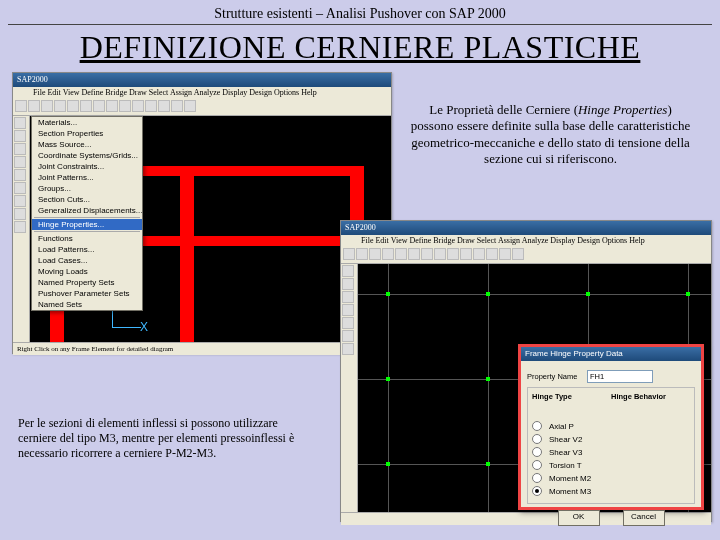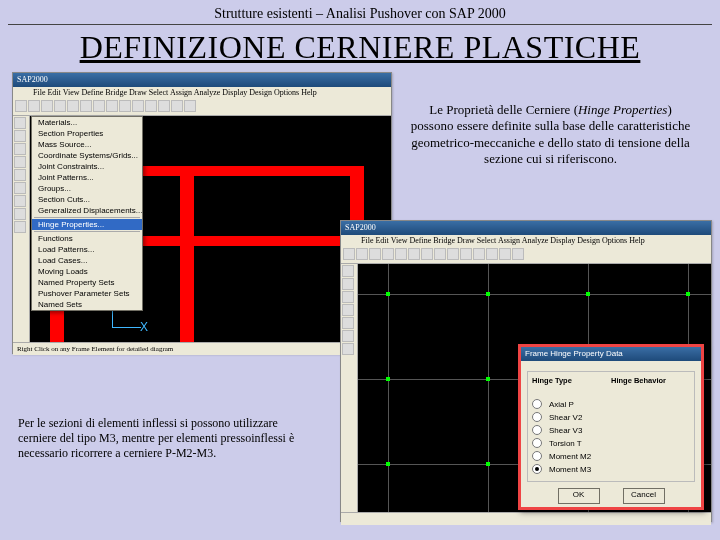--- a/index.html
+++ b/index.html
@@ -282,21 +282,21 @@
     padding: 0 2px;
     line-height: 11px;
   }
   .dlg-group {
     border: 1px solid #bbb;
     padding: 4px;
     margin: 4px 0;
   }
   .dlg-cols {
     display: flex;
-    margin-bottom: 14px;
+    margin-bottom: 20px;
   }
   .dlg-cols span { width: 50%; font-weight: bold; font-size: 7.5px;}
   .radio {
     display: inline-block;
     width: 8px;
     height: 8px;
     border: 1px solid #777;
     border-radius: 50%;
     margin-right: 3px;
     vertical-align: middle;
@@ -454,20 +454,24 @@
         <div class="node" style="left:130px; top:200px"></div>
         <div class="node" style="left:230px; top:200px"></div>
         <div class="node" style="left:330px; top:200px"></div>
         <div class="axis2-arrow"></div>
         <div class="axis2-z">Z</div>
         <div class="axis2-x">X</div>
 
         <div class="dialog">
           <div class="dlg-title">Frame Hinge Property Data</div>
           <div class="dlg-body">
+            <div class="dlg-row">
+              <label>Property Name</label>
+              <div class="dlg-input">FH1</div>
+            </div>
             <div class="dlg-group">
               <div class="dlg-cols">
                 <span>Hinge Type</span>
                 <span>Hinge Behavior</span>
               </div>
               <div class="dlg-row">
                   <span class="radio"></span>
                   <span>Axial P</span>
                 </div>
               <div class="dlg-row">

